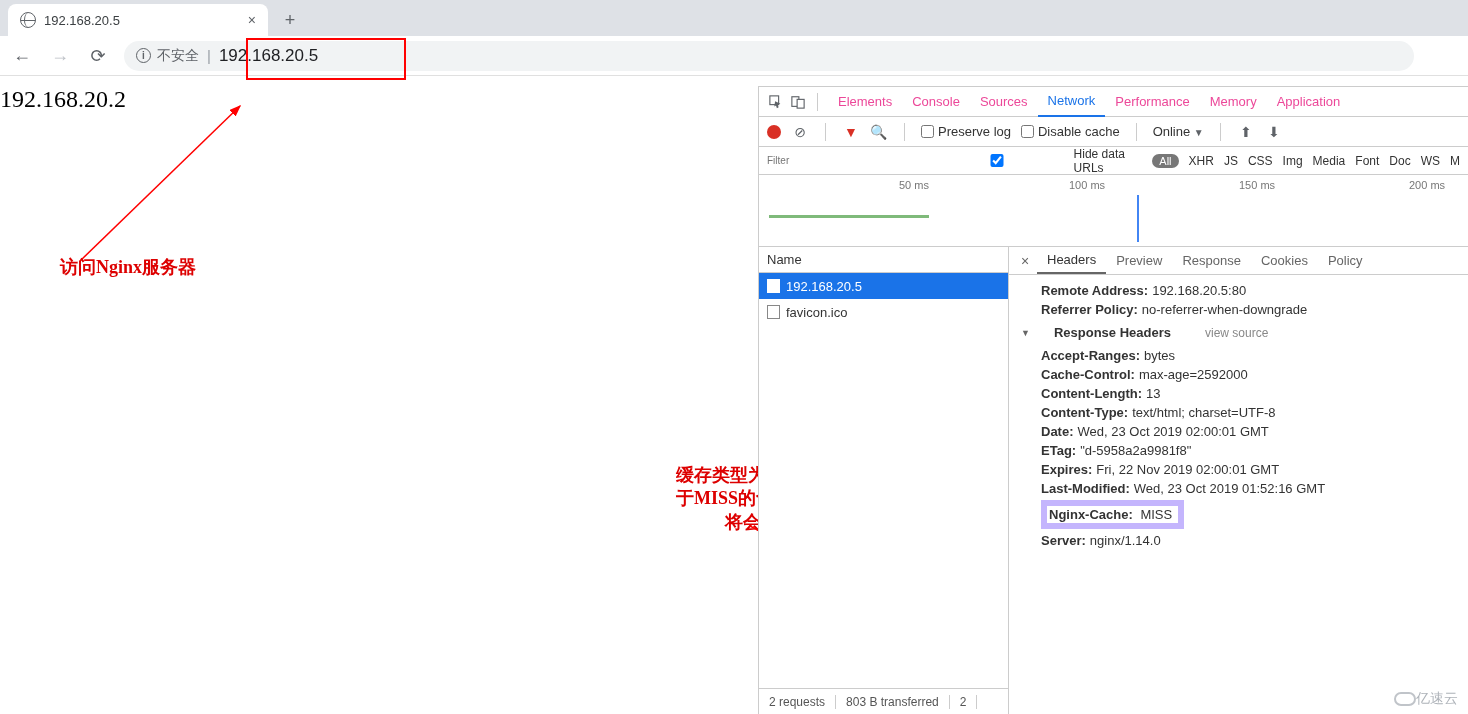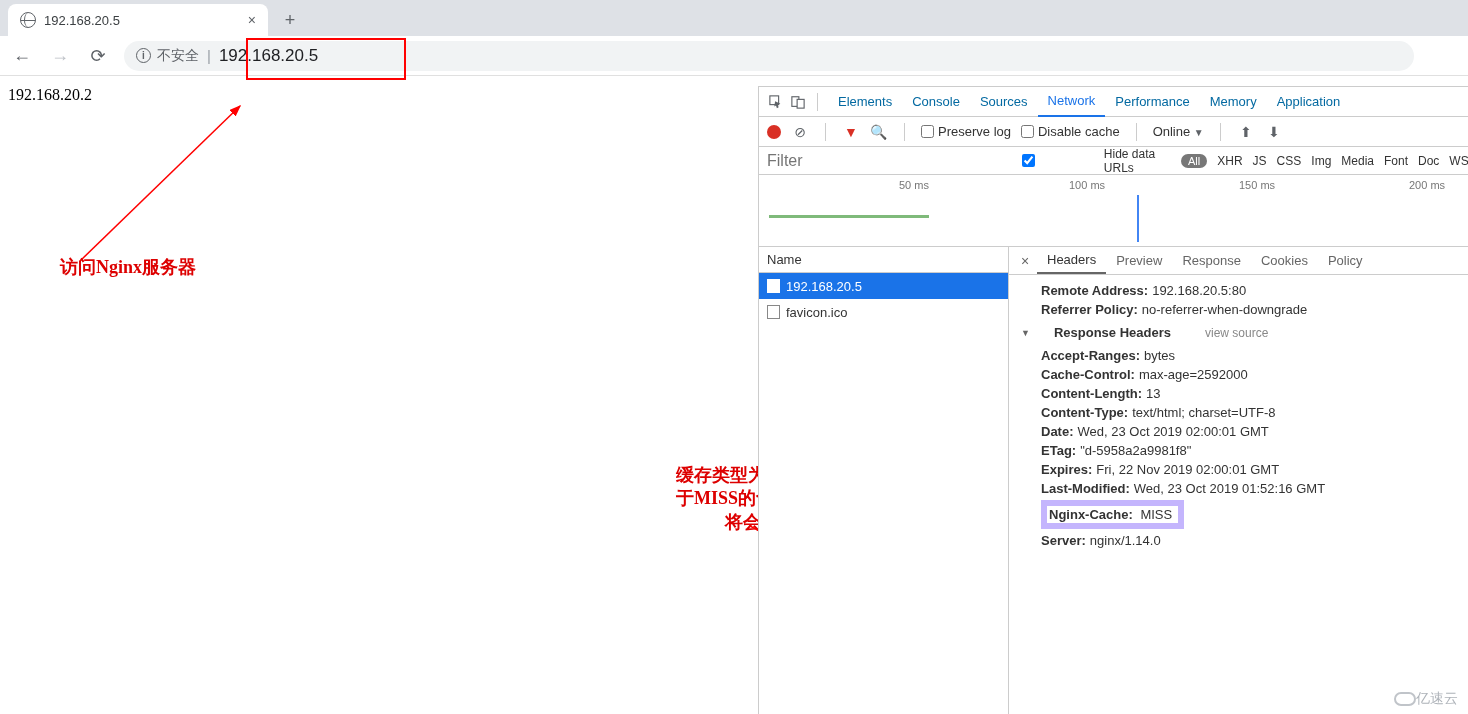--- a/index.html
+++ b/index.html
@@ -17,36 +17,36 @@
   .nav-btn { width:24px; height:24px; display:flex; align-items:center; justify-content:center; color:#5f6368; font-size:18px; cursor:pointer; }
   .nav-btn.disabled { color:#bdc1c6; }
   .omnibox { flex:none; height:30px; background:#f1f3f4; border-radius:15px; display:flex; align-items:center; padding:0 12px; gap:8px; color:#202124; font-size:15px; width:1290px; }
   .insecure { color:#5f6368; font-size:14px; display:flex; align-items:center; gap:6px; }
   .insecure .info { width:15px;height:15px;border:1.5px solid #5f6368;border-radius:50%;display:flex;align-items:center;justify-content:center;font-size:10px;font-weight:bold; }
   .omnibox .sep { color:#9aa0a6; }
   .url-text { font-size:17px; color:#202124; }
   .red-box-url { position:absolute; border:2px solid red; pointer-events:none; }
   
   .page-body { position:relative; height:638px; }
-  .page-ip { font-family:"Times New Roman",serif; font-size:16px; padding:10px 8px; }
+  .page-ip { font-family:"Times New Roman",serif; font-size:24px; padding:10px 0; }
   .annotation { position:absolute; color:#d00; font-family:SimSun,"宋体",serif; font-weight:bold; font-size:18px; white-space:pre; text-align:center; line-height:1.3; }
   
   .devtools { position:absolute; top:86px; right:0; width:710px; height:628px; background:#fff; border-left:1px solid #ccc; border-top:1px solid #ccc; display:flex; flex-direction:column; font-size:13px; color:#333; }
   .dt-header { height:30px; border-bottom:1px solid #ccc; display:flex; align-items:center; padding:0 8px; gap:4px; }
   .dt-ic { width:18px;height:18px;display:flex;align-items:center;justify-content:center;color:#5f6368;font-size:14px;cursor:pointer;padding:0 2px; }
   .dt-sep { width:1px; height:18px; background:#ccc; margin:0 6px; }
-  .dt-tab { padding:0 10px; height:30px; display:flex; align-items:center; color:#0369a1; cursor:pointer; font-size:13px; }
+  .dt-tab { padding:0 10px; height:30px; display:flex; align-items:center; color:#ec4899; cursor:pointer; font-size:13px; }
   .dt-tab.active { color:#1a73e8; border-bottom:2px solid #1a73e8; }
   .dt-toolbar { height:30px; border-bottom:1px solid #ccc; display:flex; align-items:center; padding:0 8px; gap:10px; font-size:13px; color:#333; }
   .rec-dot { width:14px; height:14px; background:#d93025; border-radius:50%; }
   .chk { display:flex; align-items:center; gap:4px; }
   .chk input { width:13px; height:13px; }
   .caret { font-size:10px; color:#5f6368; }
   .dt-filterbar { height:28px; border-bottom:1px solid #ccc; display:flex; align-items:center; padding:0 8px; gap:10px; font-size:12px; }
-  .dt-filterbar input { border:none; outline:none; font-size:16px; width:180px; background:transparent; }
+  .dt-filterbar input { border:none; outline:none; font-size:10px; width:180px; background:transparent; }
   .pill { font-size:12px; color:#333; cursor:pointer; }
   .pill.all { background:#777; color:#fff; border-radius:7px; padding:1px 7px; font-size:11px; }
   .waterfall { height:72px; border-bottom:1px solid #ccc; position:relative; font-size:11px; color:#777; }
   .wf-tick { position:absolute; top:4px; }
   .wf-bar { position:absolute; top:40px; left:10px; width:160px; height:3px; background:#7fba7a; }
   .wf-line { position:absolute; top:20px; bottom:4px; width:2px; background:#4285f4; }
   .dt-split { flex:1; display:flex; min-height:0; }
   .req-list { width:250px; border-right:1px solid #ccc; display:flex; flex-direction:column; }
   .req-head { height:26px; border-bottom:1px solid #ccc; display:flex; align-items:center; padding:0 8px; font-size:13px; color:#333; }
   .req-row { height:26px; display:flex; align-items:center; padding:0 8px; gap:6px; font-size:13px; cursor:pointer; }
@@ -201,20 +201,25 @@
     <div class="req-list">
       <div class="req-head">Name</div>
       <div class="req-row selected">
           <span class="doc-icon"></span>
           <span>192.168.20.5</span>
         </div>
       <div class="req-row">
           <span class="doc-icon"></span>
           <span>favicon.ico</span>
         </div>
+      <div class="req-footer">
+        <span>2 requests</span>
+        <span>803 B transferred</span>
+        <span>2</span>
+      </div>
     </div>
     <div class="detail">
       <div class="detail-tabs">
         <span class="dx">×</span>
         <div id="detail-tabs-c" style="display:flex;">
             <div class="dtab active">Headers</div>
             <div class="dtab">Preview</div>
             <div class="dtab">Response</div>
             <div class="dtab">Cookies</div>
             <div class="dtab">Policy</div>

